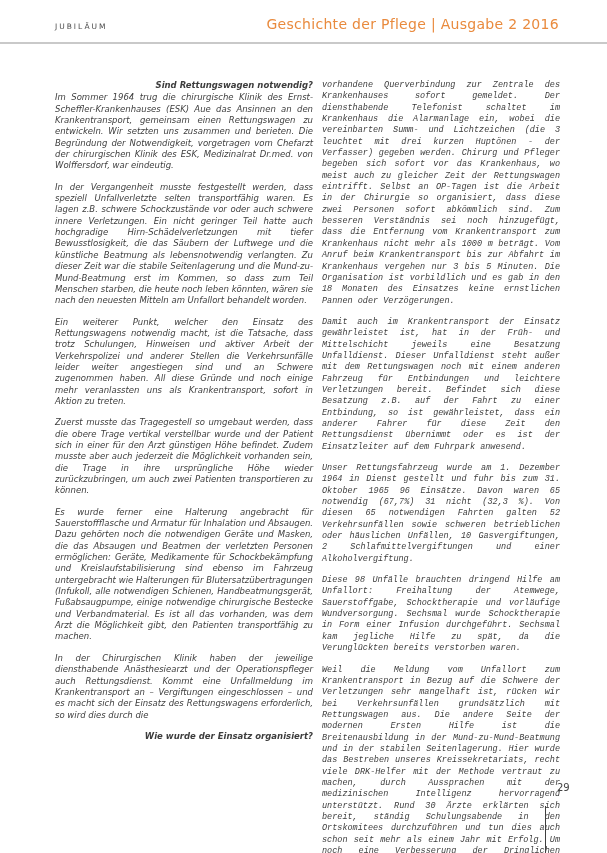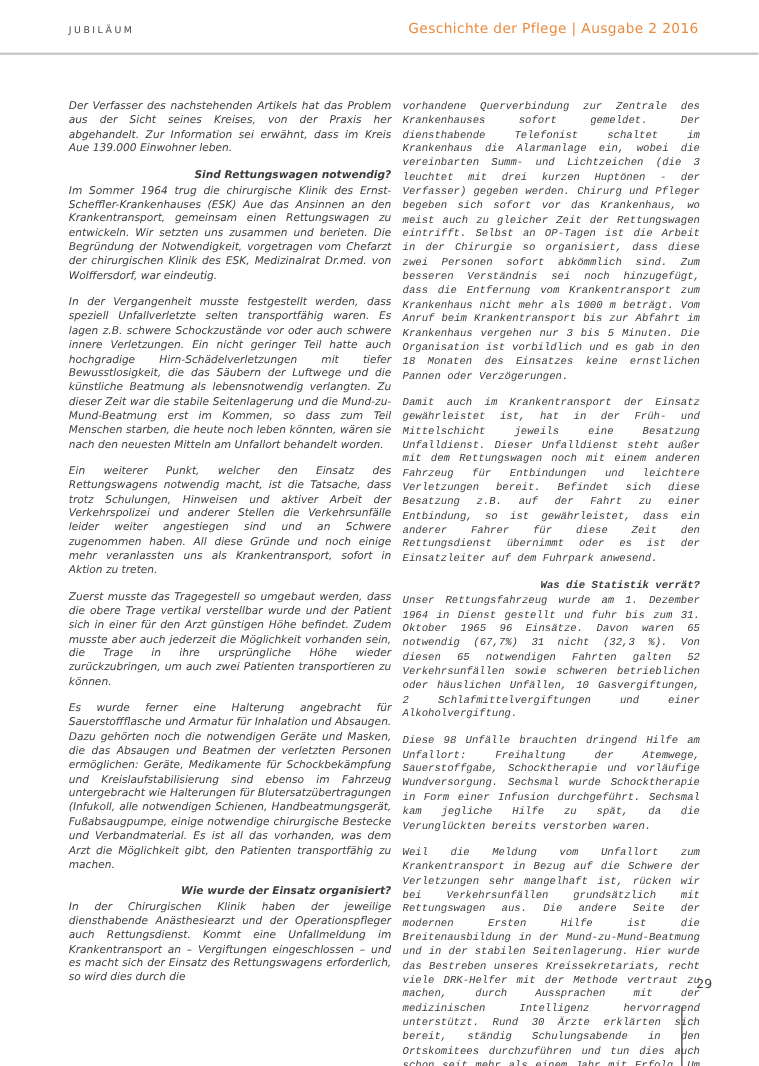--- a/index.html
+++ b/index.html
@@ -20,21 +20,21 @@
     justify-content: space-between;
     align-items: baseline;
   }
   .section-label {
     font-size: 7.5px;
     letter-spacing: 2px;
     color: #4a4a4a;
     text-transform: uppercase;
   }
   .journal-ref {
-    font-size: 11px;
+    font-size: 14px;
     letter-spacing: 0.3px;
     color: #E98A3D;
   }
   .header-rule {
     position: absolute;
     top: 42px;
     left: 0;
     width: 607px;
     height: 0;
     border-top: 2px solid #c9c9c9;
@@ -99,34 +99,32 @@
 
   <div class="header">
     <span class="section-label">JUBILÄUM</span>
     <span class="journal-ref" style="color: rgb(233, 138, 61);">Geschichte der Pflege | Ausgabe 2 2016</span>
   </div>
 
   <div class="header-rule"></div>
 
   <div class="columns">
     <div class="col col-left">
-        <div class="block intro">Der Verfasser des nachstehenden Artikels hat das Problem aus der Sicht seines Kreises, von der Praxis her abgehandelt. Zur Information sei erwähnt, dass im Kreis Aue 139.000 Einwohner leben.</div>
         <div class="block heading">Sind Rettungswagen notwendig?</div>
         <div class="block paragraph">Im Sommer 1964 trug die chirurgische Klinik des Ernst-Scheffler-Krankenhauses (ESK) Aue das Ansinnen an den Krankentransport, gemeinsam einen Rettungswagen zu entwickeln. Wir setzten uns zusammen und berieten. Die Begründung der Notwendigkeit, vorgetragen vom Chefarzt der chirurgischen Klinik des ESK, Medizinalrat Dr.med. von Wolffersdorf, war eindeutig.</div>
         <div class="block paragraph">In der Vergangenheit musste festgestellt werden, dass speziell Unfallverletzte selten transportfähig waren. Es lagen z.B. schwere Schockzustände vor oder auch schwere innere Verletzungen. Ein nicht geringer Teil hatte auch hochgradige Hirn-Schädelverletzungen mit tiefer Bewusstlosigkeit, die das Säubern der Luftwege und die künstliche Beatmung als lebensnotwendig verlangten. Zu dieser Zeit war die stabile Seitenlagerung und die Mund-zu-Mund-Beatmung erst im Kommen, so dass zum Teil Menschen starben, die heute noch leben könnten, wären sie nach den neuesten Mitteln am Unfallort behandelt worden.</div>
         <div class="block paragraph">Ein weiterer Punkt, welcher den Einsatz des Rettungswagens notwendig macht, ist die Tatsache, dass trotz Schulungen, Hinweisen und aktiver Arbeit der Verkehrspolizei und anderer Stellen die Verkehrsunfälle leider weiter angestiegen sind und an Schwere zugenommen haben. All diese Gründe und noch einige mehr veranlassten uns als Krankentransport, sofort in Aktion zu treten.</div>
         <div class="block paragraph">Zuerst musste das Tragegestell so umgebaut werden, dass die obere Trage vertikal verstellbar wurde und der Patient sich in einer für den Arzt günstigen Höhe befindet. Zudem musste aber auch jederzeit die Möglichkeit vorhanden sein, die Trage in ihre ursprüngliche Höhe wieder zurückzubringen, um auch zwei Patienten transportieren zu können.</div>
         <div class="block paragraph">Es wurde ferner eine Halterung angebracht für Sauerstoffflasche und Armatur für Inhalation und Absaugen. Dazu gehörten noch die notwendigen Geräte und Masken, die das Absaugen und Beatmen der verletzten Personen ermöglichen: Geräte, Medikamente für Schockbekämpfung und Kreislaufstabilisierung sind ebenso im Fahrzeug untergebracht wie Halterungen für Blutersatzübertragungen (Infukoll, alle notwendigen Schienen, Handbeatmungsgerät, Fußabsaugpumpe, einige notwendige chirurgische Bestecke und Verbandmaterial. Es ist all das vorhanden, was dem Arzt die Möglichkeit gibt, den Patienten transportfähig zu machen.</div>
+        <div class="block paragraph">In der Chirurgischen Klinik haben der jeweilige diensthabende Anästhesiearzt und der Operationspfleger auch Rettungsdienst. Kommt eine Unfallmeldung im Krankentransport an – Vergiftungen eingeschlossen – und es macht sich der Einsatz des Rettungswagens erforderlich, so wird dies durch die</div>
         <div class="block heading">Wie wurde der Einsatz organisiert?</div>
-        <div class="block paragraph">In der Chirurgischen Klinik haben der jeweilige diensthabende Anästhesiearzt und der Operationspfleger auch Rettungsdienst. Kommt eine Unfallmeldung im Krankentransport an – Vergiftungen eingeschlossen – und es macht sich der Einsatz des Rettungswagens erforderlich, so wird dies durch die</div>
       </div>
     <div class="col col-right">
         <div class="block paragraph">vorhandene Querverbindung zur Zentrale des Krankenhauses sofort gemeldet. Der diensthabende Telefonist schaltet im Krankenhaus die Alarmanlage ein, wobei die vereinbarten Summ- und Lichtzeichen (die 3 leuchtet mit drei kurzen Huptönen - der Verfasser) gegeben werden. Chirurg und Pfleger begeben sich sofort vor das Krankenhaus, wo meist auch zu gleicher Zeit der Rettungswagen eintrifft. Selbst an OP-Tagen ist die Arbeit in der Chirurgie so organisiert, dass diese zwei Personen sofort abkömmlich sind. Zum besseren Verständnis sei noch hinzugefügt, dass die Entfernung vom Krankentransport zum Krankenhaus nicht mehr als 1000 m beträgt. Vom Anruf beim Krankentransport bis zur Abfahrt im Krankenhaus vergehen nur 3 bis 5 Minuten. Die Organisation ist vorbildlich und es gab in den 18 Monaten des Einsatzes keine ernstlichen Pannen oder Verzögerungen.</div>
         <div class="block paragraph">Damit auch im Krankentransport der Einsatz gewährleistet ist, hat in der Früh- und Mittelschicht jeweils eine Besatzung Unfalldienst. Dieser Unfalldienst steht außer mit dem Rettungswagen noch mit einem anderen Fahrzeug für Entbindungen und leichtere Verletzungen bereit. Befindet sich diese Besatzung z.B. auf der Fahrt zu einer Entbindung, so ist gewährleistet, dass ein anderer Fahrer für diese Zeit den Rettungsdienst übernimmt oder es ist der Einsatzleiter auf dem Fuhrpark anwesend.</div>
-        <div class="block heading">Was die Statistik verrät?</div>
         <div class="block paragraph">Unser Rettungsfahrzeug wurde am 1. Dezember 1964 in Dienst gestellt und fuhr bis zum 31. Oktober 1965 96 Einsätze. Davon waren 65 notwendig (67,7%) 31 nicht (32,3 %). Von diesen 65 notwendigen Fahrten galten 52 Verkehrsunfällen sowie schweren betrieblichen oder häuslichen Unfällen, 10 Gasvergiftungen, 2 Schlafmittelvergiftungen und einer Alkoholvergiftung.</div>
         <div class="block paragraph">Diese 98 Unfälle brauchten dringend Hilfe am Unfallort: Freihaltung der Atemwege, Sauerstoffgabe, Schocktherapie und vorläufige Wundversorgung. Sechsmal wurde Schocktherapie in Form einer Infusion durchgeführt. Sechsmal kam jegliche Hilfe zu spät, da die Verunglückten bereits verstorben waren.</div>
         <div class="block paragraph">Weil die Meldung vom Unfallort zum Krankentransport in Bezug auf die Schwere der Verletzungen sehr mangelhaft ist, rücken wir bei Verkehrsunfällen grundsätzlich mit Rettungswagen aus. Die andere Seite der modernen Ersten Hilfe ist die Breitenausbildung in der Mund-zu-Mund-Beatmung und in der stabilen Seitenlagerung. Hier wurde das Bestreben unseres Kreissekretariats, recht viele DRK-Helfer mit der Methode vertraut zu machen, durch Aussprachen mit der medizinischen Intelligenz hervorragend unterstützt. Rund 30 Ärzte erklärten sich bereit, ständig Schulungsabende in den Ortskomitees durchzuführen und tun dies auch schon seit mehr als einem Jahr mit Erfolg. Um noch eine Verbesserung der Dringlichen Medizinischen Hilfe zu erreichen (schnelle Anwesenheit am Unfallort und erschütterungsarmes Fahren), haben wir seit dem 1. April 1966 einen B1000 mit der gleichen Ausstattung im Einsatz. Wir verwenden Einrichtungen für den Krankenwagen Standard III, indem der Tragen-</div>
       </div>
   </div>
 
 
   <div class="footer-line"></div>
 
   <div class="page-number">29</div>

